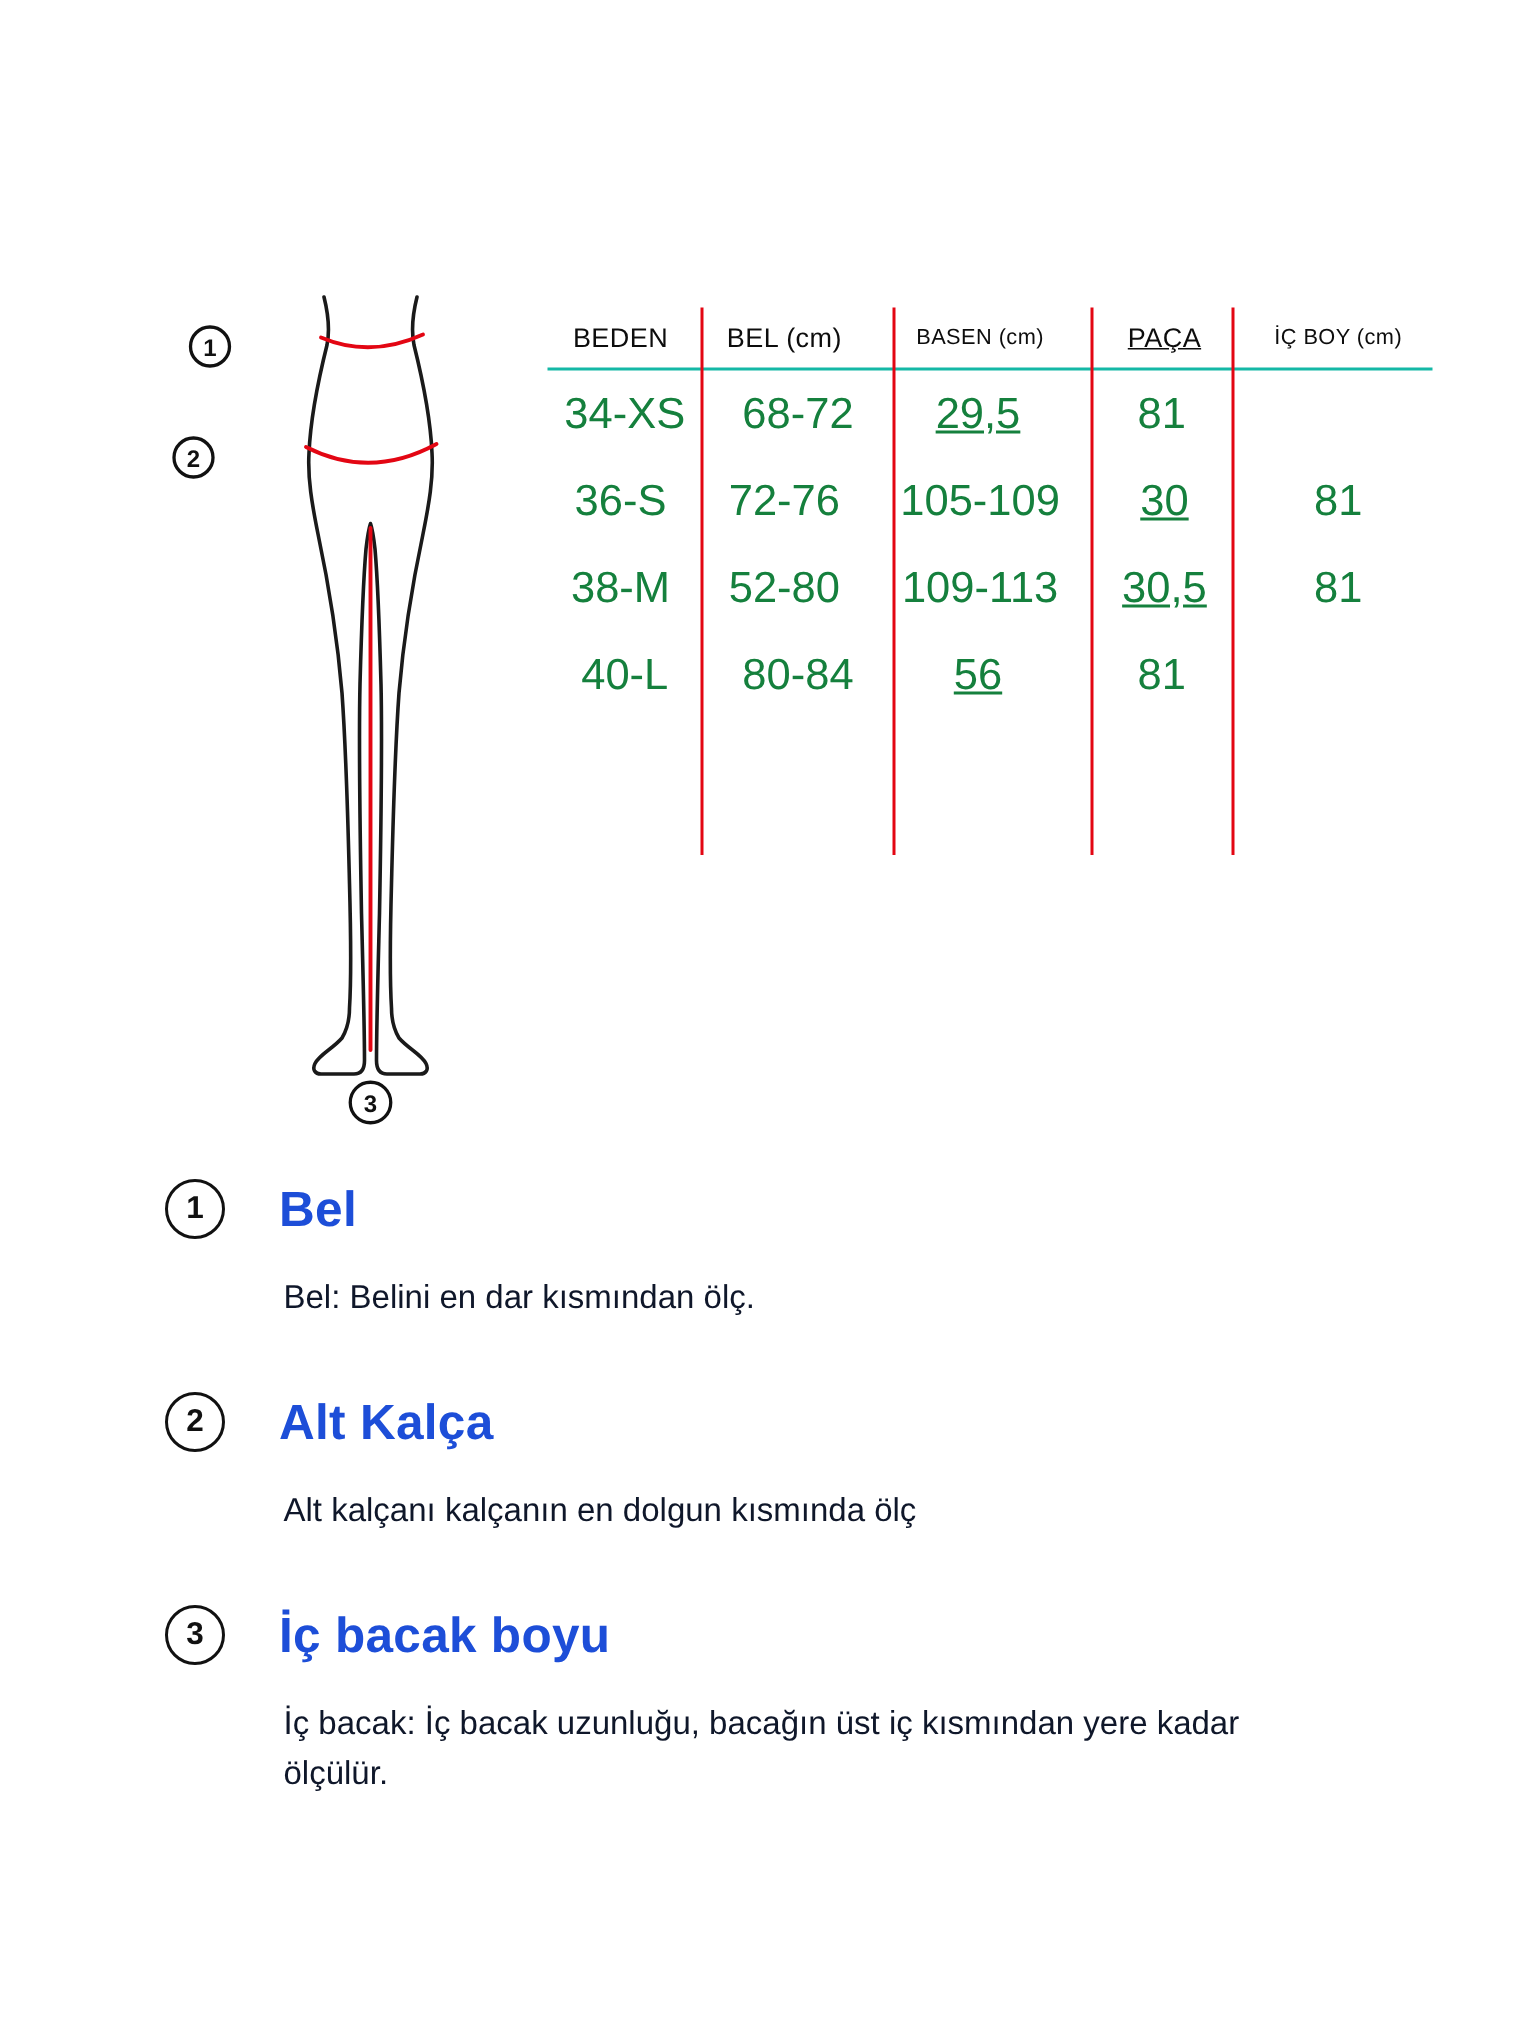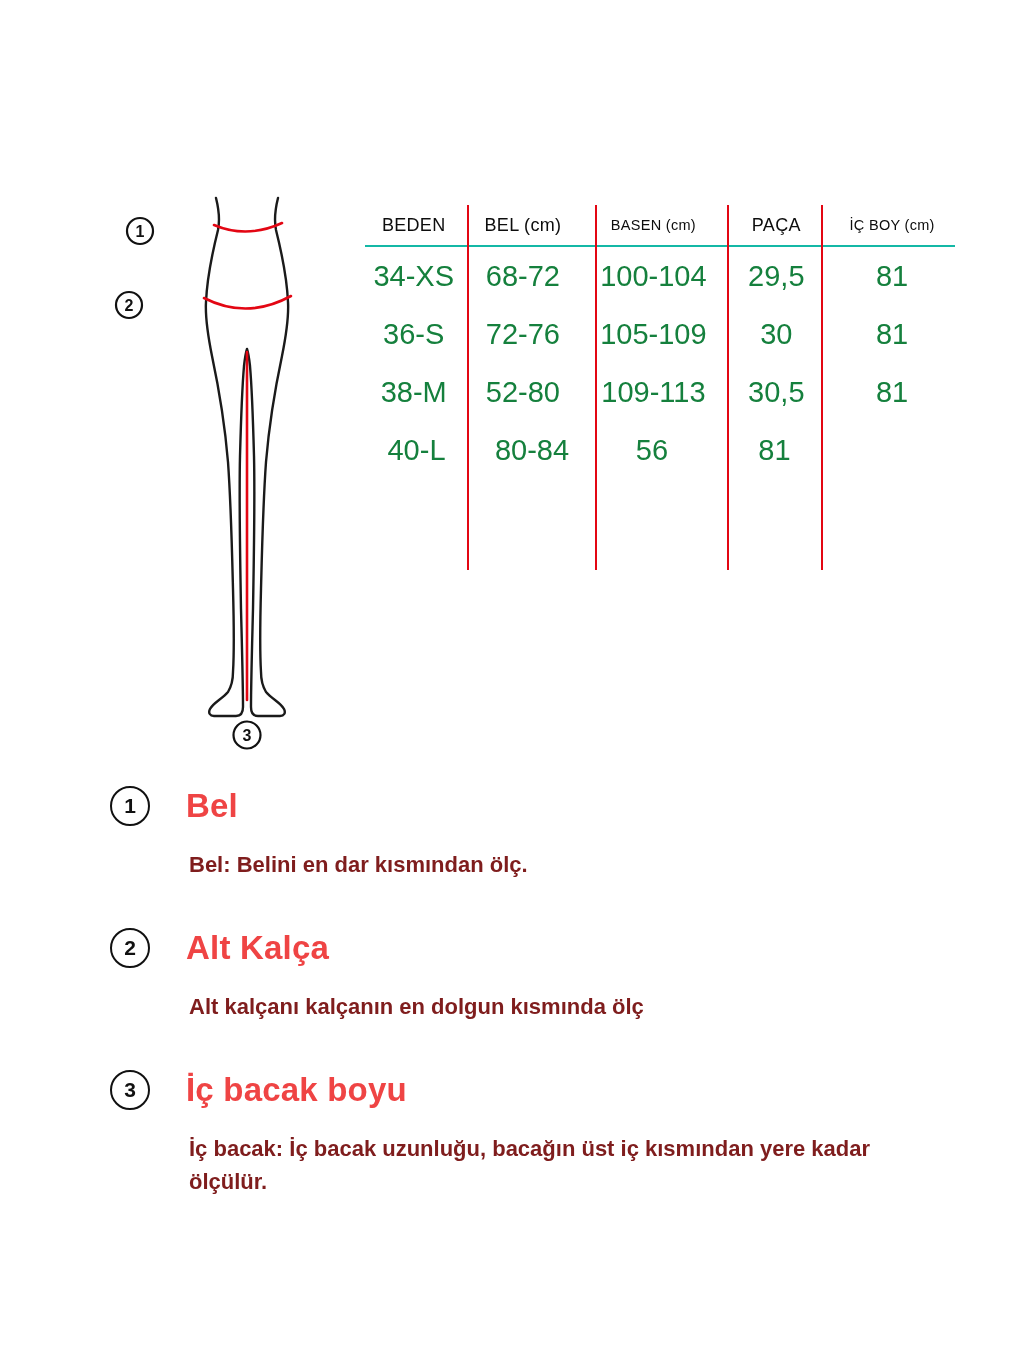--- a/index.html
+++ b/index.html
@@ -34,21 +34,21 @@
   .trow{
     display:flex;
     height:58px;
     align-items:center;
   }
   .cell{
     display:flex;align-items:center;justify-content:center;
     text-align:center;
     height:100%;
   }
-  .c0{width:103px;} .c1{width:128px;} .c2{width:148px;} .c3{width:112px;} .c4{width:133px;}
+  .c0{width:103px;} .c1{width:128px;} .c2{width:148px;} .c3{width:112px;text-decoration:underline;} .c4{width:133px;}
   .th{font-size:18px;letter-spacing:.3px;color:#0d0d0d;}
   .th.small{font-size:14.5px;}
   .td{font-size:29px;color:#15803d;}
   .vline{
     position:absolute;top:0;
     width:2px;height:365px;
     background:#e30613;
   }
   .vl1{left:102px;} .vl2{left:230px;} .vl3{left:362px;} .vl4{left:456px;}
 
@@ -61,27 +61,27 @@
   .legend-item{margin-bottom:47px;}
   .legend-head{display:flex;align-items:center;gap:36px;}
   .num-badge{
     width:40px;height:40px;flex:0 0 40px;
     border:2.5px solid #111;border-radius:50%;
     display:flex;align-items:center;justify-content:center;
     font-size:21px;font-weight:600;color:#111;
     box-sizing:border-box;
   }
   .legend-title{
-    font-size:33px;font-weight:700;color:#ef4444;
+    font-size:33px;font-weight:700;color:#1d4ed8;
     letter-spacing:.2px;
   }
   .legend-desc{
     margin:22px 0 0 79px;
     width:700px;
-    font-size:22px;font-weight:700;color:#7f1d1d;
+    font-size:22px;font-weight:400;color:#0f172a;
     line-height:1.5;
   }
 </style>
 </head>
 <body>
 
 <div class="legs-wrap">
   <svg viewBox="0 0 240 560" width="240" height="560">
 
     <path d="M 104,4
@@ -141,21 +141,20 @@
     <div class="cell c0 th">BEDEN</div>
     <div class="cell c1 th">BEL (cm)</div>
     <div class="cell c2 th small">BASEN (cm)</div>
     <div class="cell c3 th">PAÇA</div>
     <div class="cell c4 th small">İÇ BOY (cm)</div>
   </div>
 
   <div class="trow">
     <div class="cell c0 td">34-XS</div>
     <div class="cell c1 td">68-72</div>
-    <div class="cell c2 td">100-104</div>
     <div class="cell c3 td">29,5</div>
     <div class="cell c4 td">81</div>
   </div>
 
   <div class="trow">
     <div class="cell c0 td">36-S</div>
     <div class="cell c1 td">72-76</div>
     <div class="cell c2 td">105-109</div>
     <div class="cell c3 td">30</div>
     <div class="cell c4 td">81</div>

